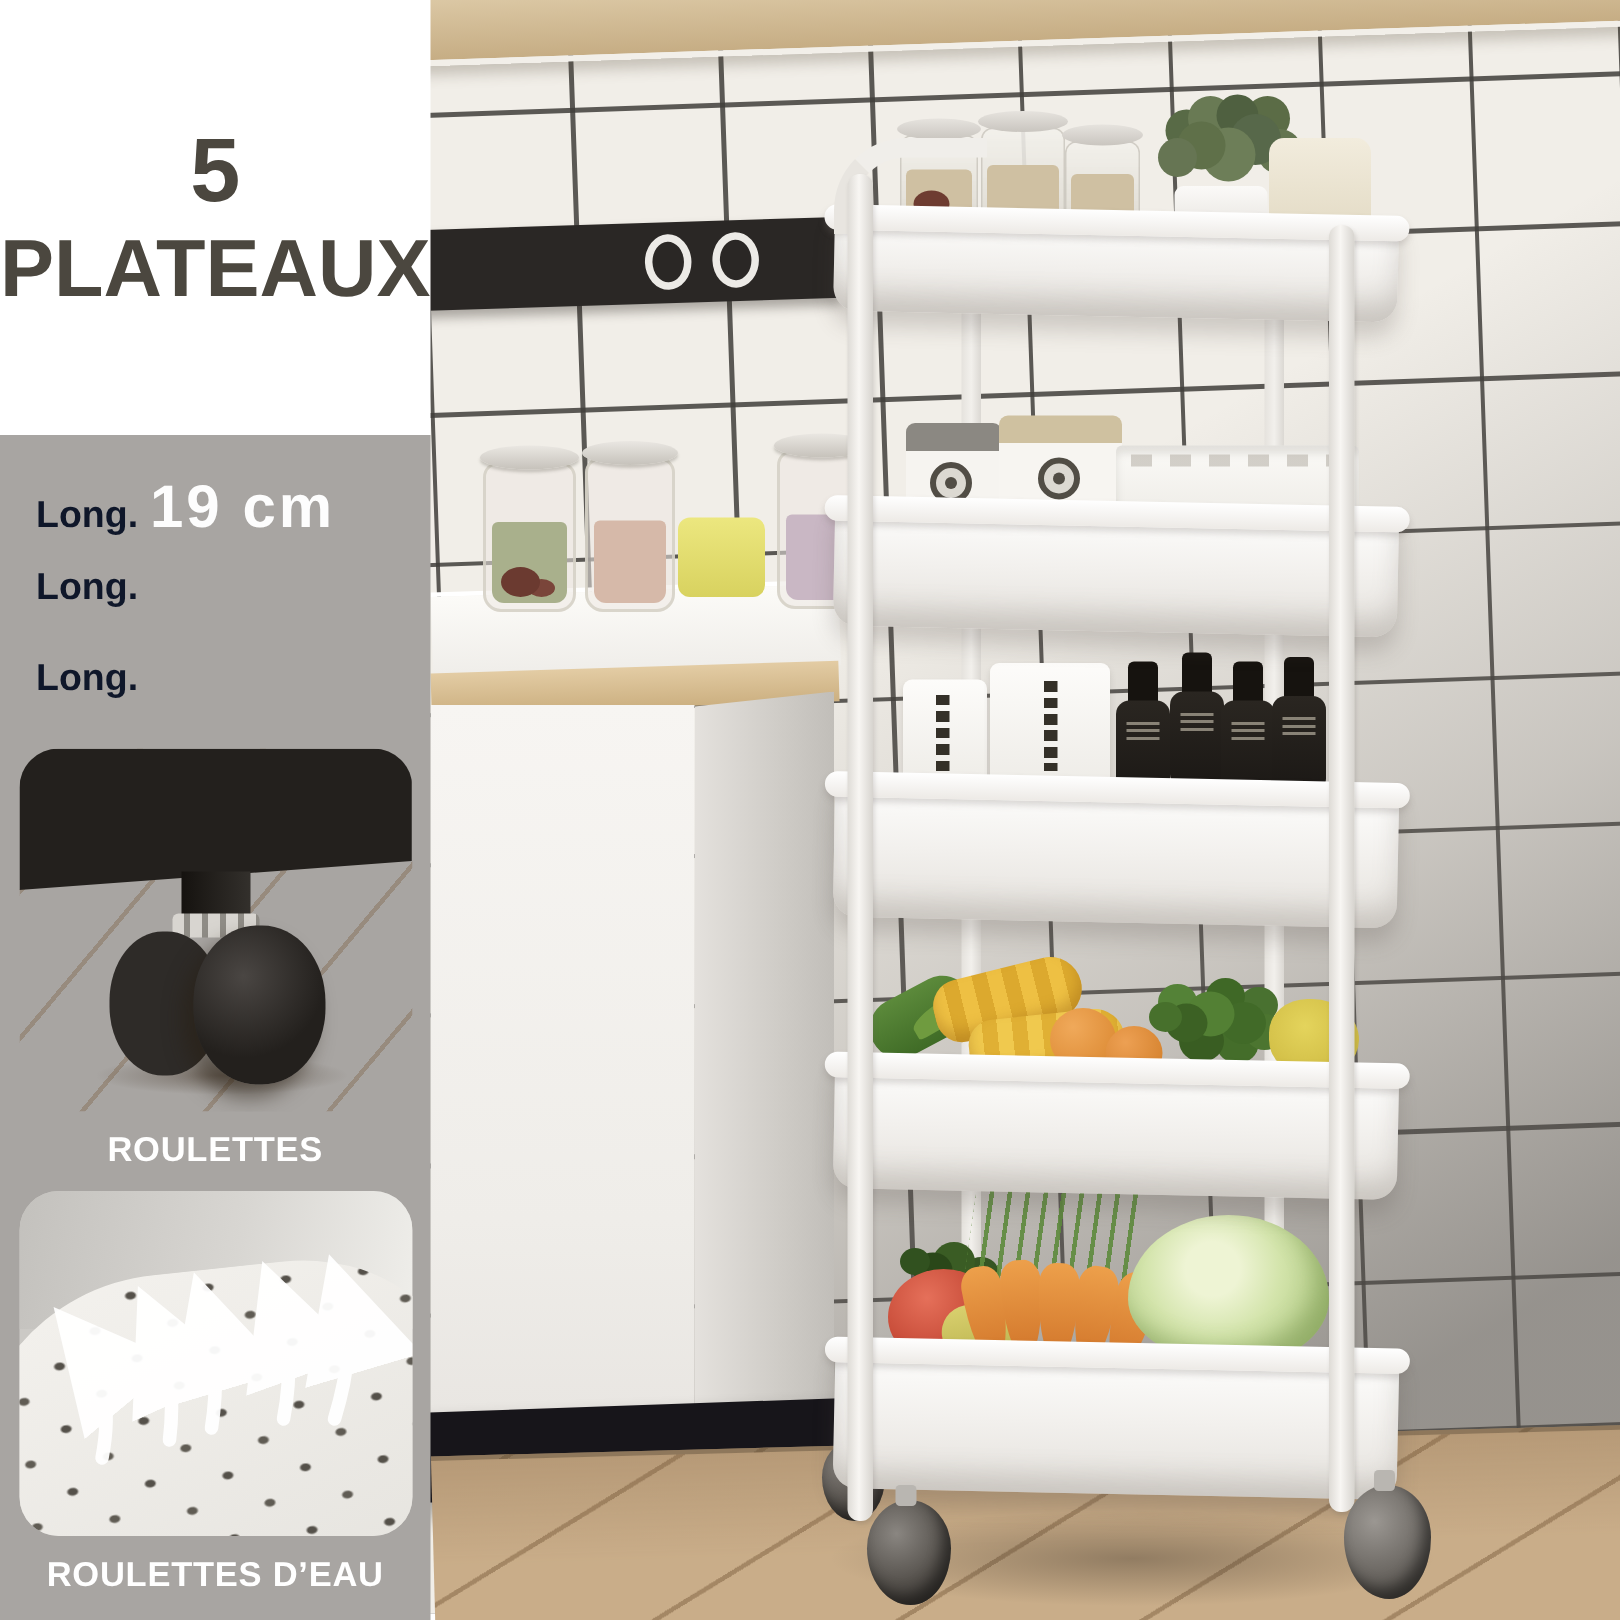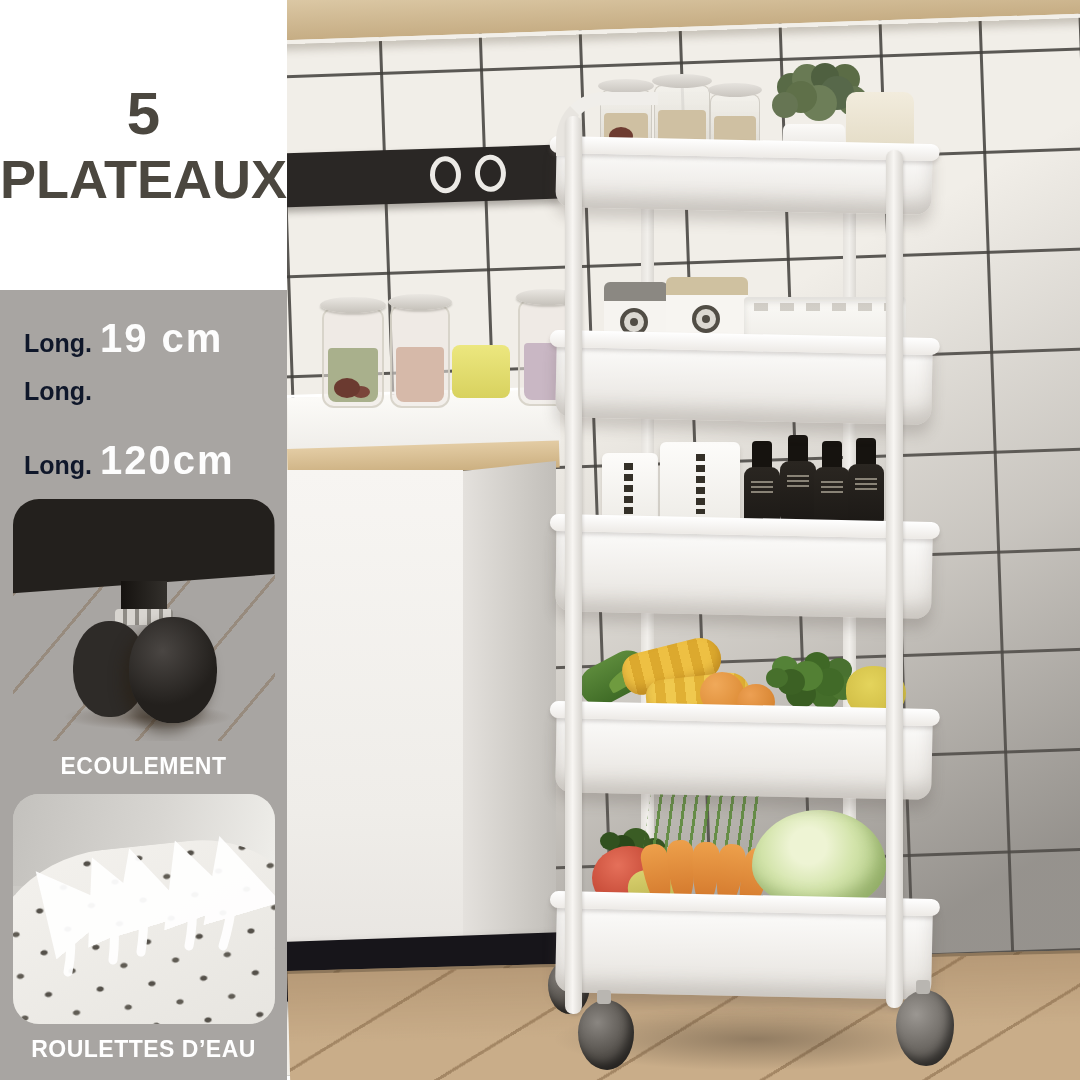--- a/index.html
+++ b/index.html
@@ -374,33 +374,32 @@
     <div class="specs">
       <div class="spec-row">
         <span class="spec-label">Long.</span>
         <span class="spec-value">19 cm</span>
       </div>
       <div class="spec-row">
         <span class="spec-label">Long.</span>
       </div>
       <div class="spec-row">
         <span class="spec-label">Long.</span>
-        <span class="spec-value">120cm</span>
       </div>
 
       <figure class="inset wheel-inset" style="margin:0 auto;">
         <div class="wi-floor"></div>
         <div class="wi-black"></div>
         <div class="wi-shadow"></div>
         <div class="wi-stem"></div>
         <div class="wi-nut"></div>
         <div class="wi-wheel-rear"></div>
         <div class="wi-wheel-front"></div>
       </figure>
-      <div class="callout">ECOULEMENT</div>
+      <div class="callout">ROULETTES</div>
 
       <figure class="inset drain-inset" style="margin:14px auto 0;">
         <div class="di-wall"></div>
         <div class="di-tray"></div>
         <svg class="di-arrows" width="262" height="230" viewBox="0 0 262 230">
           <defs>
             <marker id="ah" markerWidth="9" markerHeight="9" refX="6" refY="4.5" orient="auto">
               <path d="M0,0 L9,4.5 L0,9 z" fill="#ffffff"></path>
             </marker>
           </defs>

